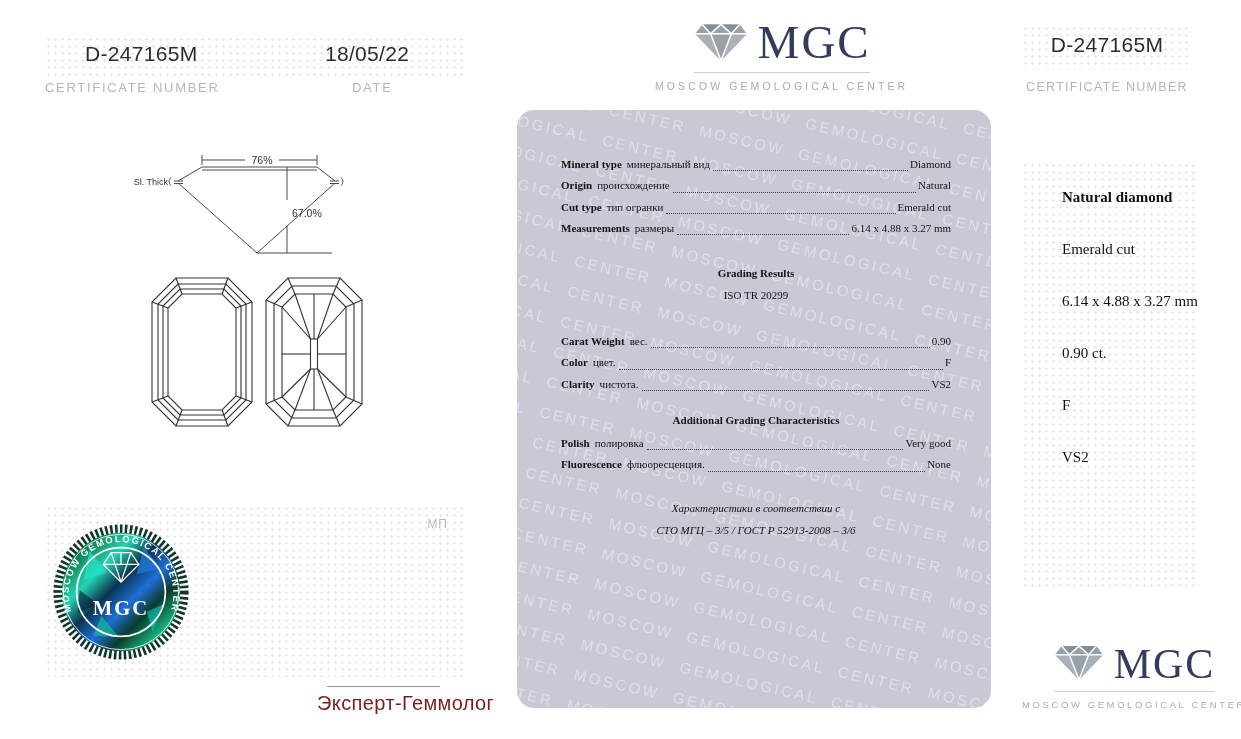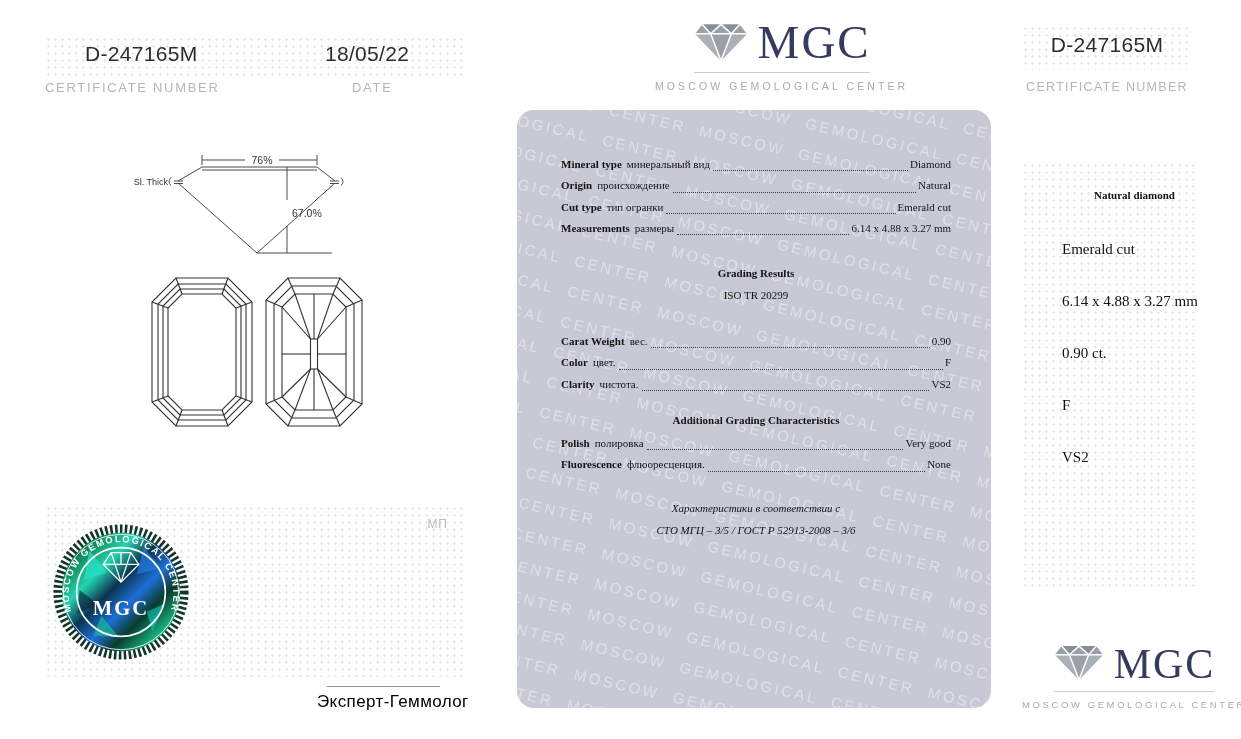--- a/index.html
+++ b/index.html
@@ -75,26 +75,26 @@
     color:rgba(255,255,255,.78); letter-spacing:.6px;
   }
 
   
   .block-right {
     left:1022px; top:162px; width:174px; height:426px;
     padding:27px 0 0 40px; box-sizing:border-box;
     font-family:"Liberation Serif", serif; font-size:15px; color:#111;
   }
   .sum-item { height:19px; margin-bottom:33px; white-space:nowrap; }
-  .sum-item.bold { font-weight:bold; font-size:11px;margin-left:32px; }
+  .sum-item.bold { font-weight:bold; font-size:15px; }
 
   
   .stamp-lbl { position:absolute; right:17px; top:12px; font-size:12px; color:#b6b9bc; letter-spacing:1px; }
   .sig-line { position:absolute; left:327px; top:686px; width:113px; border-top:1.5px solid #8f9297; }
-  .sig-lbl { position:absolute; left:317px; top:692px; font-size:17px; color:#000000; letter-spacing:.4px; white-space:nowrap; }
+  .sig-lbl { position:absolute; left:317px; top:692px; font-size:20px; color:#7f1d1d; letter-spacing:.4px; white-space:nowrap; }
 
   svg text { font-family:"Liberation Sans", sans-serif; }
   .seal-ring-text { font-family:"Liberation Sans", sans-serif; font-weight:bold; }
   .seal-abbr { font-family:"Liberation Serif", serif; font-weight:bold; }
 </style>
 </head>
 <body>
 
 <div class="page">
 

